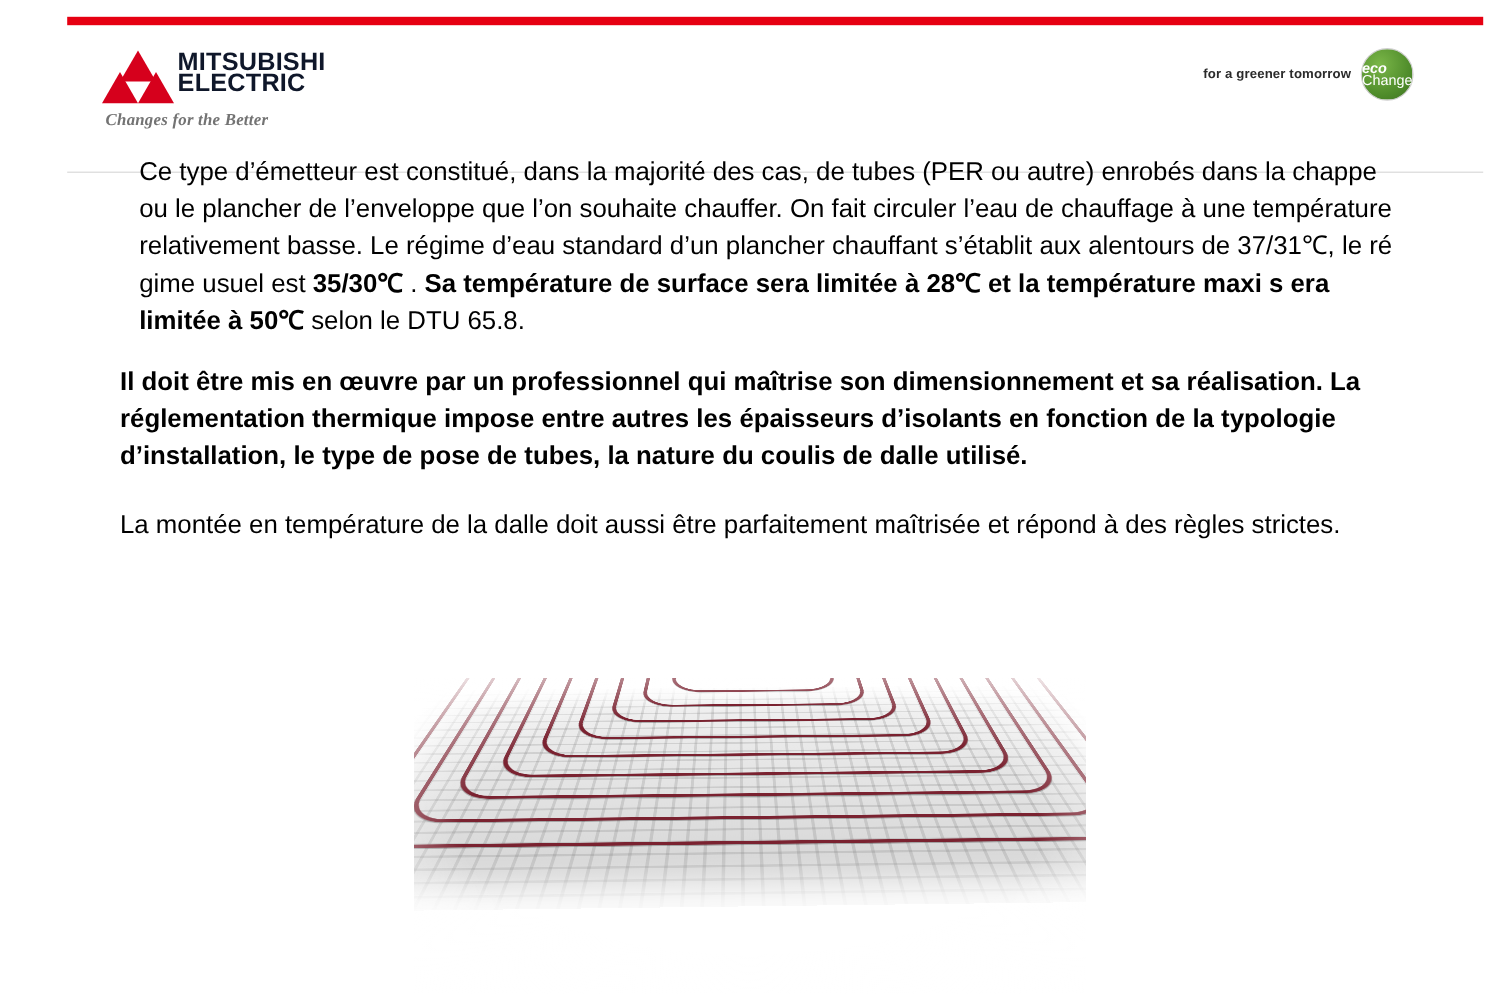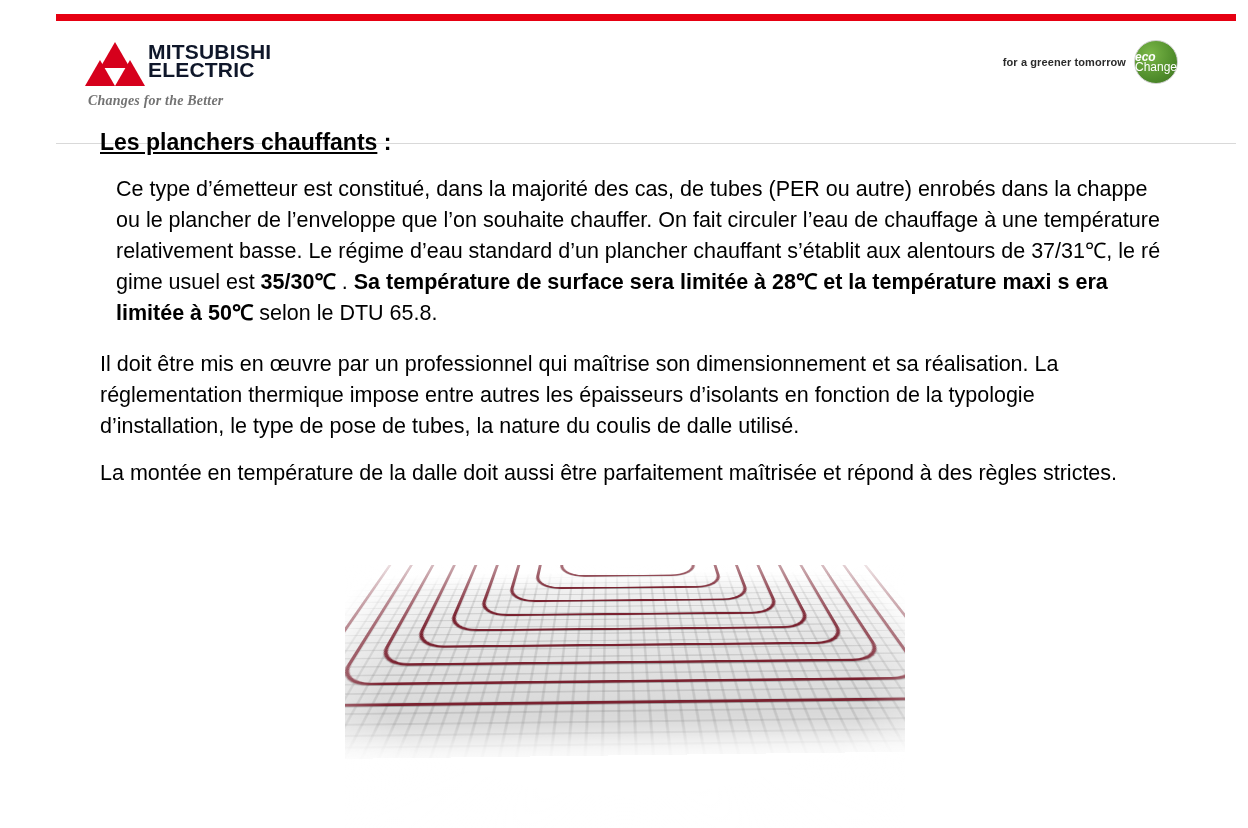--- a/index.html
+++ b/index.html
@@ -152,21 +152,21 @@
     text-decoration: underline;
   }
 
   .para {
     font-size: 21.5px;
     line-height: 31px;
     margin: 0 0 20px 0;
     text-align: left;
   }
   .para.p1 { width: 1055px; margin-left: 16px; }
-  .para.p2 { width: 1050px; margin-bottom: 16px; }
+  .para.p2 { width: 1050px; margin-bottom: 26px; font-weight: bold; }
   .para.p3 { width: 1050px; }
 
   b { font-weight: bold; }
 
   
   .figure {
     position: absolute;
     left: 345px;
     top: 565px;
     width: 560px;
@@ -238,21 +238,20 @@
       <div class="e1">eco</div>
       <div class="e2">Changes</div>
     </div>
   </div>
 
   <div class="header-rule"></div>
 </div>
 
 <div class="content">
 
-  <h1 class="section-title"><span class="underline">Les planchers chauffants</span><span> :</span></h1>
 
   <p class="para p1"><span>Ce type d’émetteur est constitué, dans la majorité des cas, de tubes (PER ou autre) enrobés dans la chappe ou le plancher de l’enveloppe que l’on souhaite chauffer. On fait circuler l’eau de chauffage à une température relativement basse. Le régime d’eau standard d’un plancher chauffant s’établit aux alentours de 37/31℃, le ré gime usuel est </span><b>35/30℃</b><span> . </span><b>Sa température de surface sera limitée à 28℃ et la température maxi s era limitée à 50℃</b><span>  selon le DTU 65.8.</span></p>
 
   <p class="para p2">Il doit être mis en œuvre par un professionnel qui maîtrise son dimensionnement et sa réalisation. La réglementation thermique impose entre autres les épaisseurs d’isolants en fonction de la typologie d’installation, le type de pose de tubes, la nature du coulis de dalle utilisé.</p>
 
   <p class="para p3">La montée en température de la dalle doit aussi être parfaitement maîtrisée et répond à des règles strictes.</p>
 </div>
 
 <div class="figure">
   <div class="floor">

